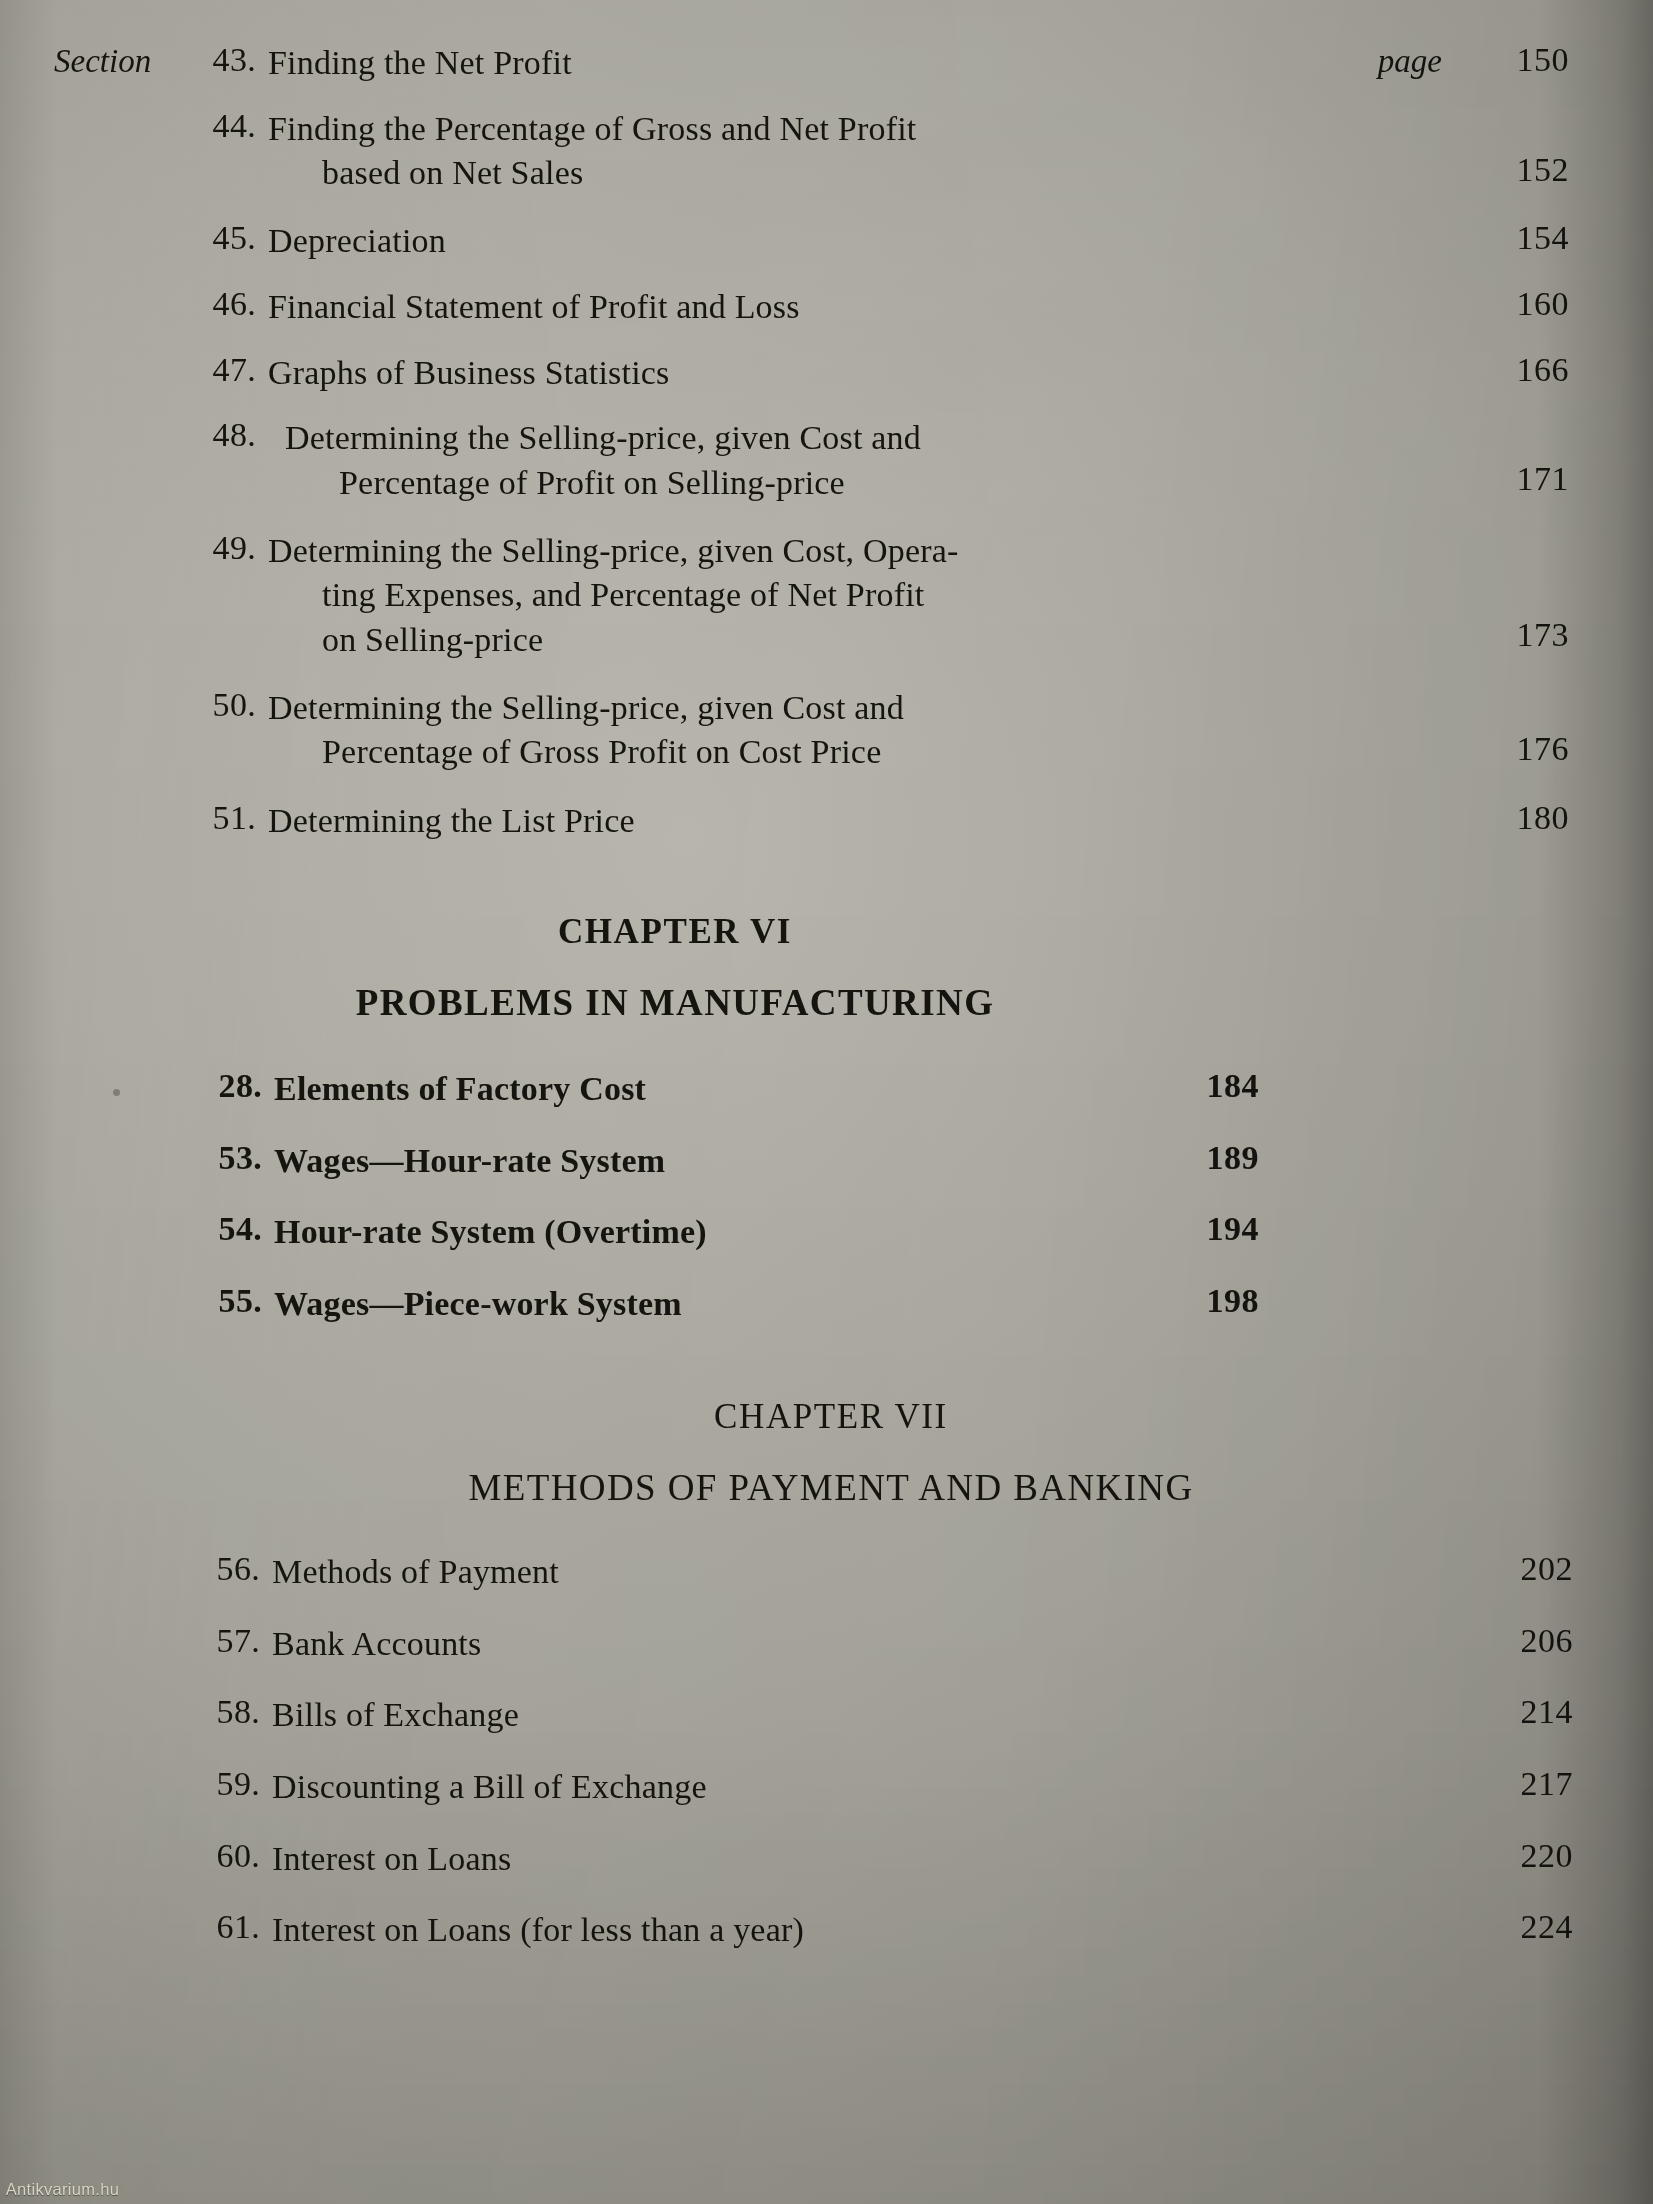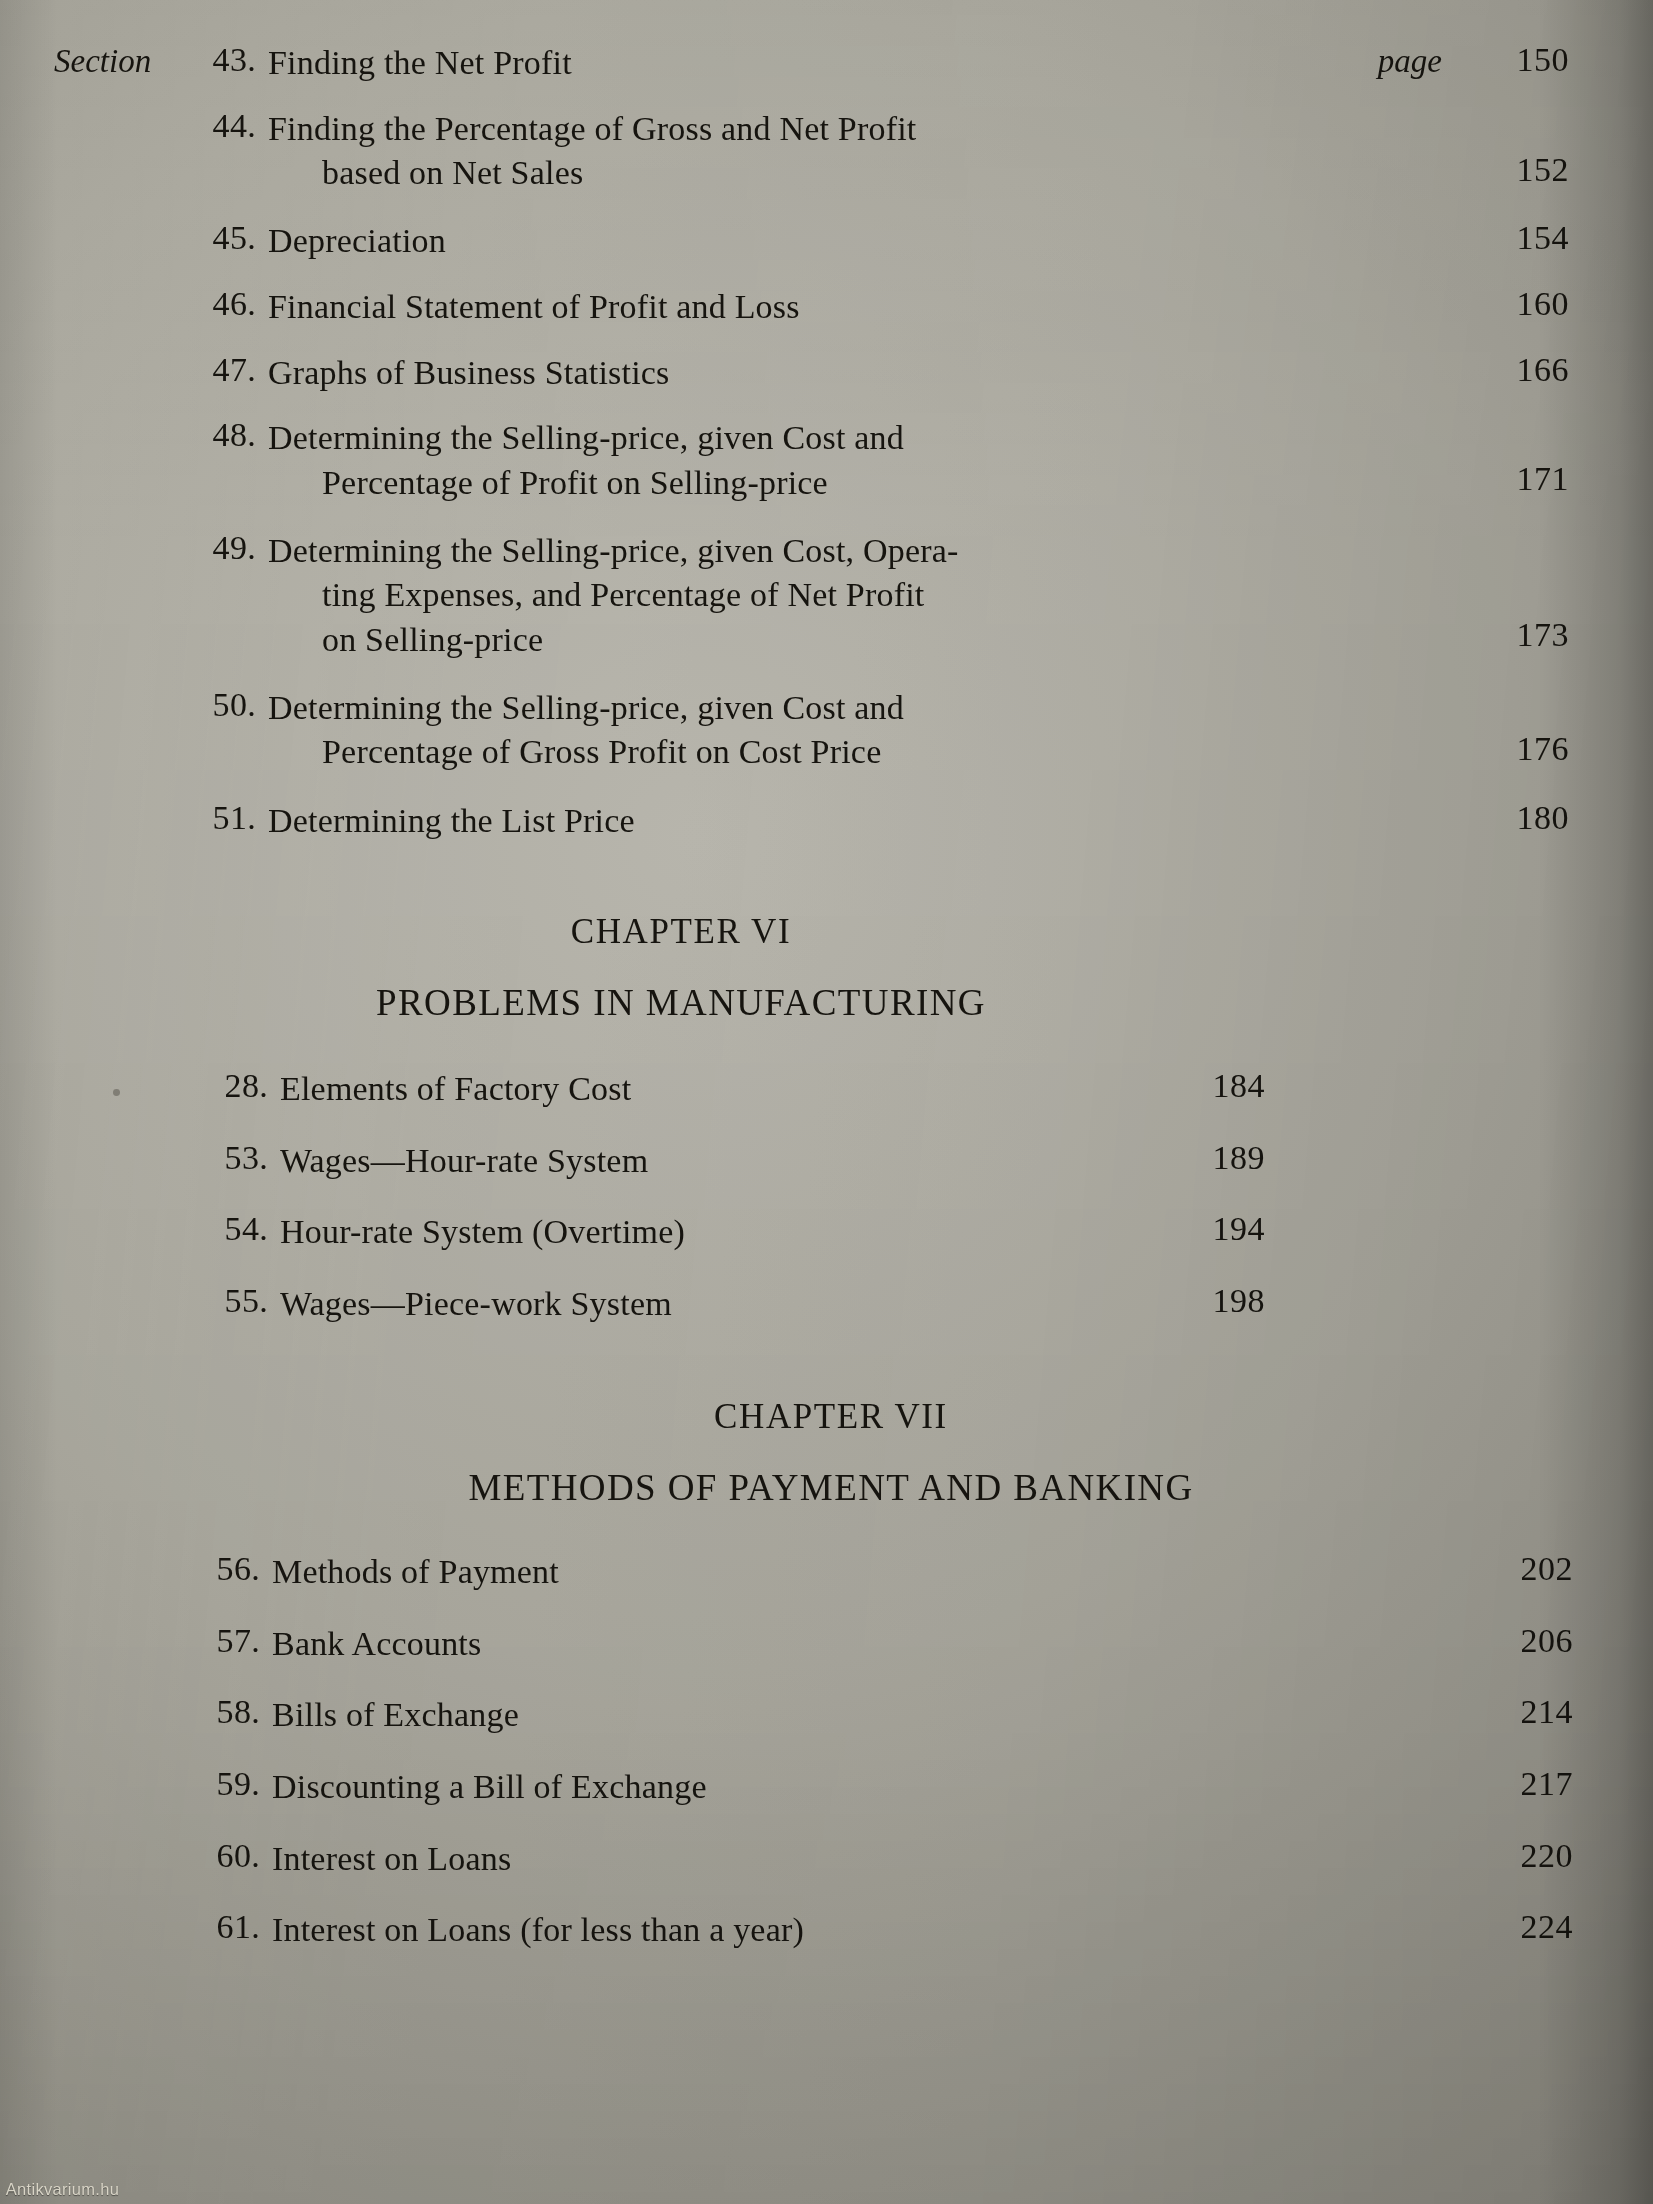--- a/index.html
+++ b/index.html
@@ -178,21 +178,21 @@
         <span class="title">Financial Statement of Profit and Loss</span>
         <span class="pageno b1">160</span>
       </div>
 
       <div class="entry" style="height:56px;">
         <span class="num">47.</span>
         <span class="title">Graphs of Business Statistics</span>
         <span class="pageno b1">166</span>
       </div>
 
-      <div class="entry" style="height:103px;">
+      <div class="entry" style="height:103px;padding-left:17px;">
         <span class="num">48.</span>
         <span class="title justify">
           <span>Determining the Selling-price, given Cost and</span>
           <span class="ind">Percentage of Profit on Selling-price</span>
         </span>
         <span class="pageno b2">171</span>
       </div>
 
       <div class="entry" style="height:147px;">
         <span class="num">49.</span>
@@ -213,21 +213,21 @@
         <span class="pageno b2">176</span>
       </div>
 
       <div class="entry" style="height:56px;">
         <span class="num">51.</span>
         <span class="title">Determining the List Price</span>
         <span class="pageno b1">180</span>
       </div>
     </div>
 
-    <div style="position:absolute; left:12px; top:912px; width:1338px;">
+    <div style="position:absolute; left:6px; top:912px; width:1338px;font-weight:bold;">
       <div class="chapter-head">CHAPTER VI</div>
       <div class="chapter-title" style="margin-top:29px;">PROBLEMS IN MANUFACTURING</div>
 
       <div style="margin-top:43px;">
         <div class="entry" style="height:62px;">
           <span class="num">28.</span>
           <span class="title">Elements of Factory Cost</span>
           <span class="pageno b1">184</span>
         </div>
         <div class="entry" style="height:62px;">

